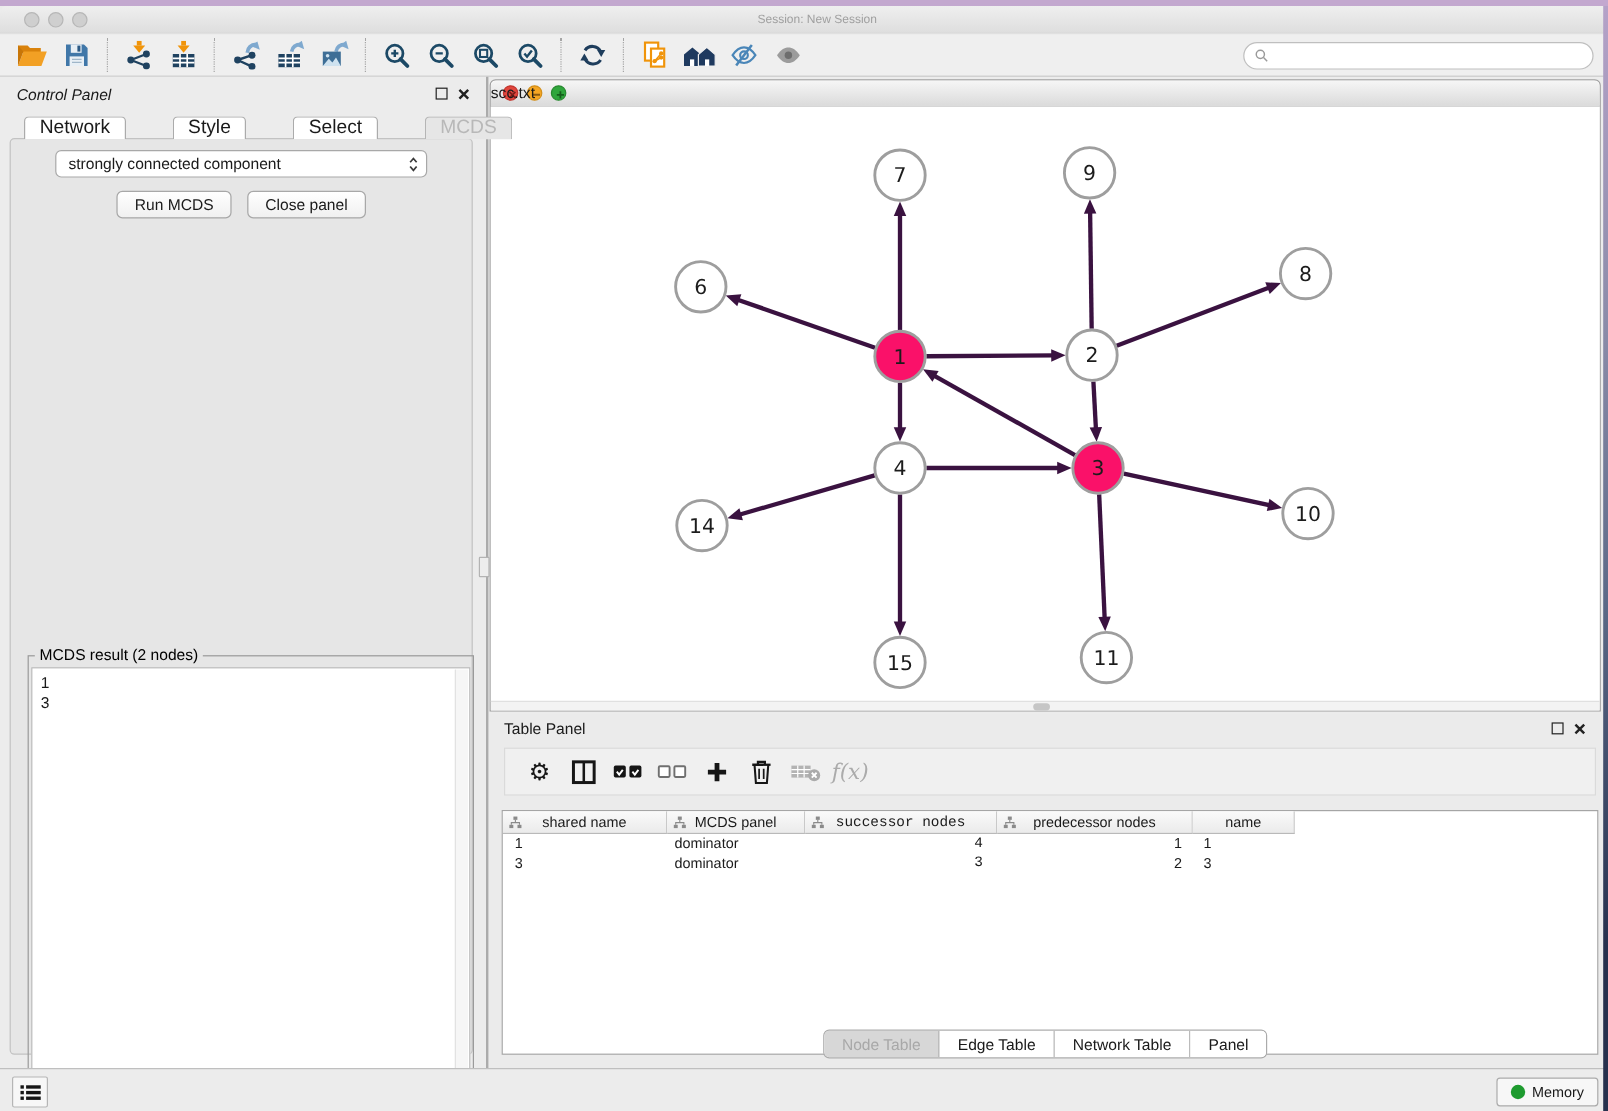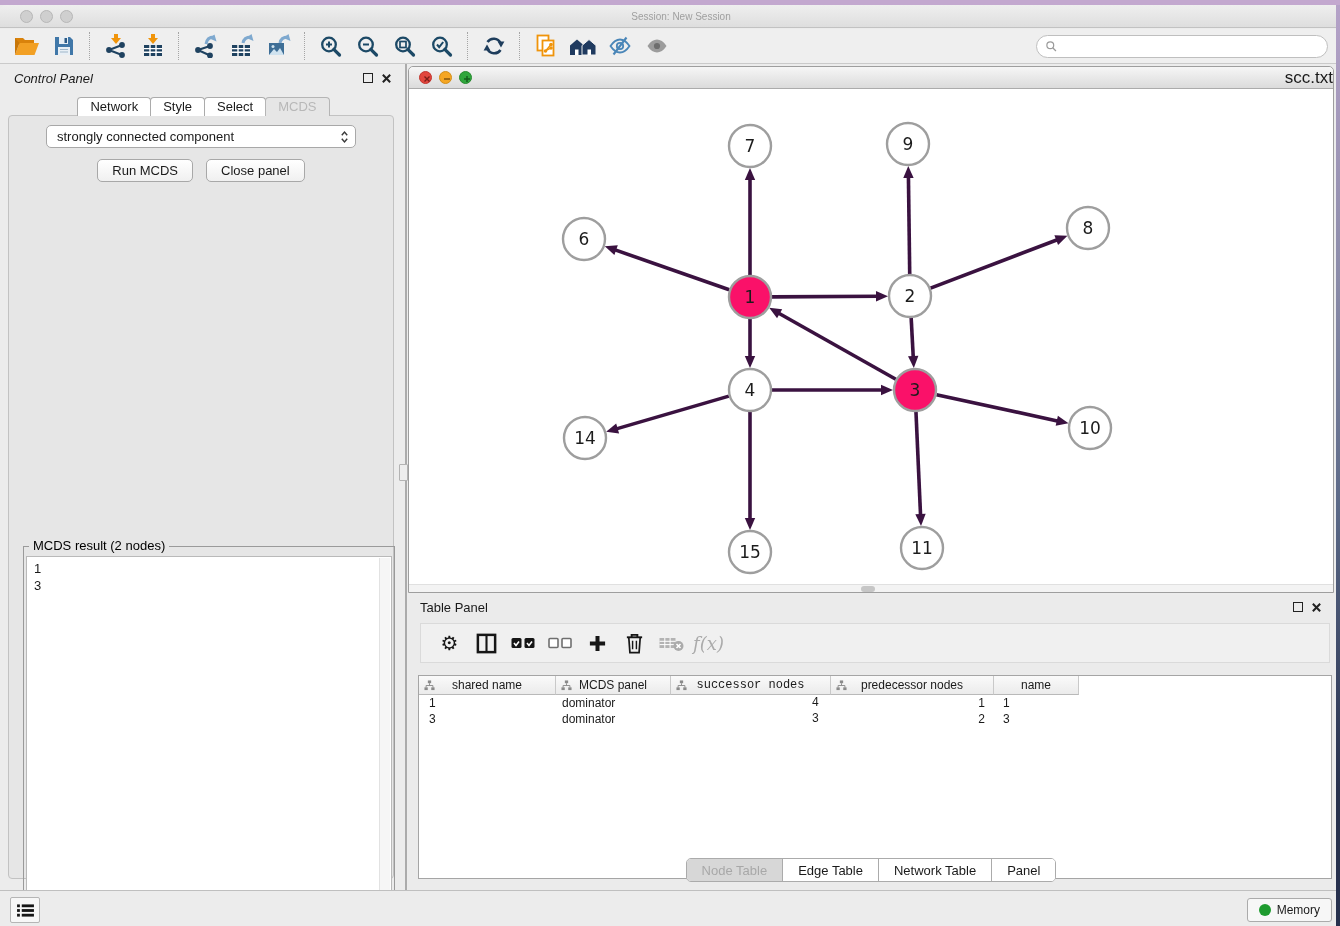--- a/index.html
+++ b/index.html
@@ -28,22 +28,22 @@
   .search-wrap { margin-left:auto; width:292px; height:23px; background:#fff; border:1px solid #BFBFBF;
     border-radius:12px; display:flex; align-items:center; padding:0 8px; }
   .search-wrap input { border:none; outline:none; flex:1; font-size:12px; margin-left:5px; background:transparent; }
 
   
   .control-panel { position:absolute; left:0; top:64px; width:406px; height:826px; background:#ECECEC; }
   .cp-header { height:28px; display:flex; align-items:center; padding:0 14px; }
   .cp-title { font-size:13px; color:#1A1A1A;font-style:italic; }
   .panel-icons { margin-left:auto; display:flex; align-items:center; gap:8px; }
   .cp-tabs { position:absolute; left:0; right:0; top:33px; display:flex; justify-content:center; z-index:2; }
-  .cp-tab { height:19px; line-height:18px; padding:0 12px; font-size:13px; color:#1A1A1A; background:#fff;
-    border:1px solid #ABABAB; border-bottom:none; border-radius:4px 4px 0 0; margin-right:-1px; }
+  .cp-tab { height:19px; line-height:18px; padding:0 12px; font-size:16px; color:#1A1A1A; background:#fff;
+    border:1px solid #ABABAB; border-bottom:none; border-radius:4px 4px 0 0; margin-right:-1px;margin-left:40px; }
   .cp-tab.active { background:#E6E6E6; color:#B8B8B8; border-color:#B5B5B5; }
   .cp-body { position:absolute; left:8px; top:51px; width:386px; height:764px; background:#E6E6E6;
     border:1px solid #C2C2C2; border-radius:4px; text-align:center; }
   .opt-label { margin-top:23px; font-size:13px; color:#1A1A1A; }
   .combo { margin:9px auto 0; width:310px; height:23px; background:#fff; border:1px solid #A8A8A8;
     border-radius:5px; display:flex; align-items:center; padding:0 6px 0 10px; }
   .combo-text { font-size:13px; color:#1A1A1A; flex:1; text-align:left; }
   .btn-row { margin-top:11px; display:flex; justify-content:center; gap:13px; }
   .pbtn { height:23px; padding:0 14px; background:linear-gradient(#FFFFFF,#F0F0F0); border:1px solid #A8A8A8;
     border-radius:5px; font-size:13px; color:#1A1A1A; line-height:21px; }
@@ -64,21 +64,21 @@
   .net-window { position:absolute; left:408px; top:66px; width:926px; height:527px; background:#fff;
     border:1px solid #9E9E9E; border-radius:5px 5px 0 0; }
   .net-titlebar { height:22px; background:linear-gradient(#F6F6F6,#DBDBDB); border-bottom:1px solid #ABABAB;
     border-radius:5px 5px 0 0; display:flex; align-items:center; position:relative; }
   .light { width:13px; height:13px; border-radius:50%; margin-left:7px; position:relative; }
   .light:first-child { margin-left:10px; }
   .light svg { position:absolute; left:2.5px; top:2.5px; }
   .light.red { background:#E2463D; border:1px solid #C1352E; }
   .light.yellow { background:#F5A623; border:1px solid #D28E19; }
   .light.green { background:#2FA63C; border:1px solid #27892F; }
-  .net-title { position:absolute; left:0; right:0; text-align:right; font-size:17px; color:#1A1A1A; }
+  .net-title { position:absolute; left:0; right:0; text-align:left; font-size:13px; color:#1A1A1A; }
   .net-canvas { position:absolute; left:0; right:0; top:22px; bottom:8px; background:#fff; overflow:hidden; }
   .net-hscroll { position:absolute; left:0; right:0; bottom:0; height:8px; background:#F3F3F3; border-top:1px solid #E0E0E0; }
   .net-hscroll .thumb { position:absolute; left:452px; top:1px; width:14px; height:6px; background:#C6C6C6; border-radius:3px; }
 
   
   .table-panel { position:absolute; left:408px; top:595px; width:926px; height:295px; background:#EBEBEB; }
   .tp-header { height:24px; display:flex; align-items:center; padding:0 12px; }
   .tp-title { font-size:13px; color:#1A1A1A; }
   .tp-toolbar { position:absolute; left:12px; top:28px; width:910px; height:40px; background:#F0F0F0;
     border:1px solid #DADADA; display:flex; align-items:center; gap:0; padding-left:10px; }

